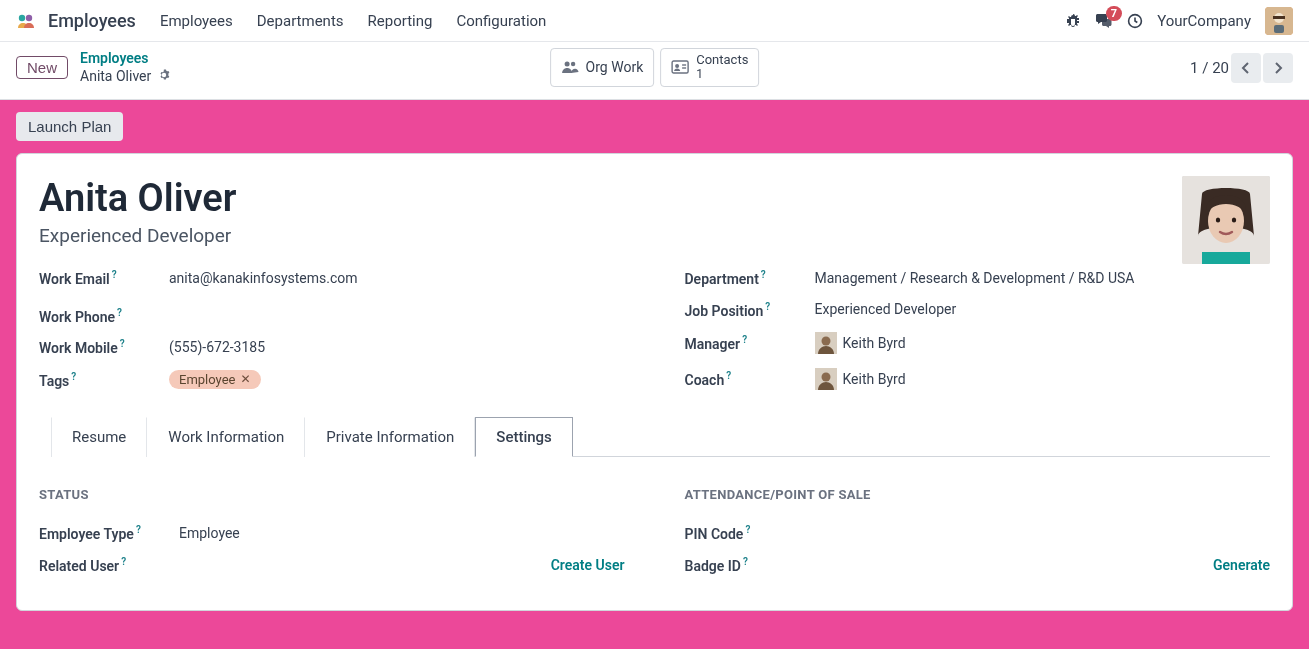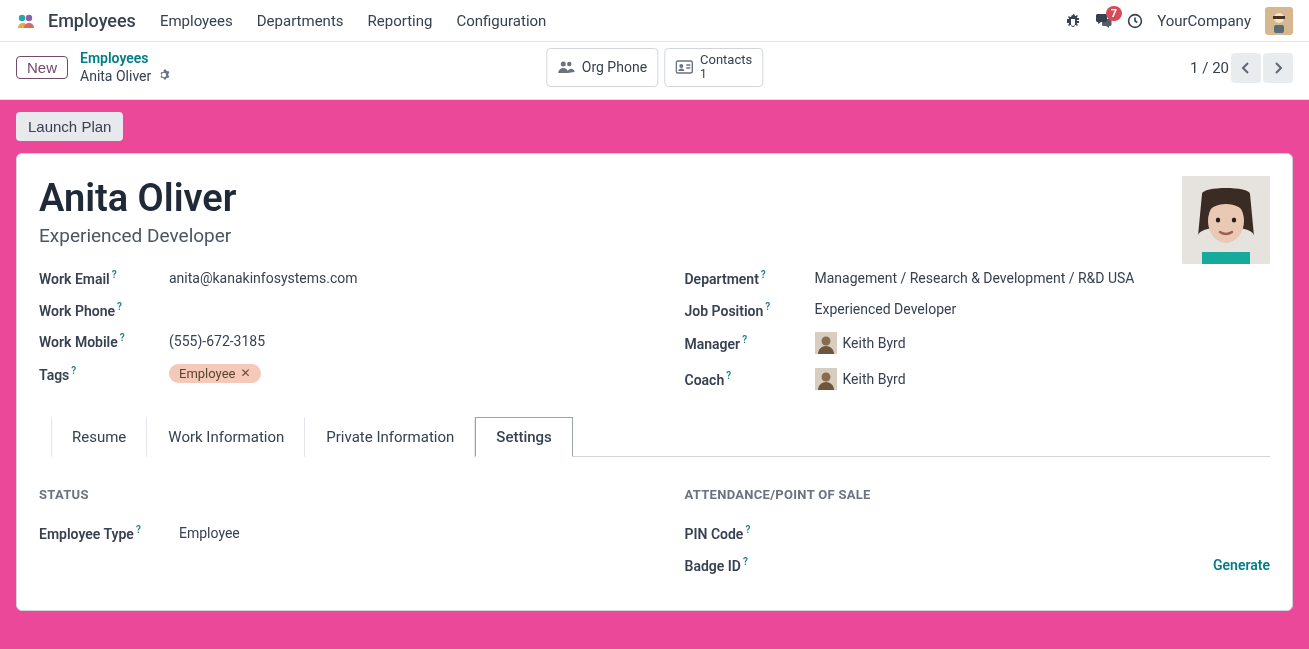--- a/index.html
+++ b/index.html
@@ -386,21 +386,21 @@
   <div class="center-group">
     <div class="stat-btn">
       <span class="stat-icon">
         <svg width="18" height="14" viewBox="0 0 18 14" fill="currentColor">
             <circle cx="6" cy="4" r="2.5"></circle>
             <circle cx="12" cy="4" r="2.2"></circle>
             <path d="M1 13c0-2.8 2.2-5 5-5s5 2.2 5 5"></path>
             <path d="M10 13c0-2.3 1.8-4.2 4-4.2 1.8 0 3.2 1.5 3.4 3.3"></path>
           </svg>
       </span>
-      <span>Org Phone</span>
+      <span>Org Work</span>
     </div>
     <div class="stat-btn">
       <span class="stat-icon">
         <svg width="18" height="14" viewBox="0 0 18 14" fill="none" stroke="currentColor" stroke-width="1.4">
             <rect x="1" y="1" width="16" height="12" rx="1.5"></rect>
             <circle cx="6" cy="6" r="2" fill="currentColor" stroke="none"></circle>
             <path d="M3 11c0-1.5 1.3-2.5 3-2.5s3 1 3 2.5" fill="currentColor" stroke="none"></path>
             <line x1="11" y1="5" x2="15" y2="5"></line>
             <line x1="11" y1="8" x2="15" y2="8"></line>
           </svg>
@@ -451,21 +451,21 @@
       </div>
     </div>
 
     <div class="info-grid">
 
       <div>
         <div class="info-row">
           <span class="info-label"><span>Work Email</span><span class="help-q">?</span></span>
           <span class="info-value">anita@kanakinfosystems.com</span>
         </div>
-        <div class="info-row" style="margin-top:14px">
+        <div class="info-row" style="margin-top:20px">
           <span class="info-label"><span>Work Phone</span><span class="help-q">?</span></span>
         </div>
         <div class="info-row" style="margin-top:14px">
           <span class="info-label"><span>Work Mobile</span><span class="help-q">?</span></span>
           <span class="info-value">(555)-672-3185</span>
         </div>
         <div class="info-row" style="margin-top:14px">
           <span class="info-label"><span>Tags</span><span class="help-q">?</span></span>
           <span class="info-value">
             <span class="tag-chip">
@@ -523,20 +523,27 @@
 
     <div class="tab-content">
       <div>
         <div class="section-heading">STATUS</div>
         <div class="field-row">
           <div class="field-left">
             <span class="info-label"><span>Employee Type</span><span class="help-q">?</span></span>
             <span class="info-value">Employee</span>
           </div>
         </div>
+        <div class="field-row">
+          <div class="field-left">
+            <span class="info-label"><span>Related User</span><span class="help-q">?</span></span>
+            <span class="info-value"></span>
+          </div>
+          <span class="link-btn">Create User</span>
+        </div>
       </div>
       <div>
         <div class="section-heading">ATTENDANCE/POINT OF SALE</div>
         <div class="field-row">
           <div class="field-left">
             <span class="info-label"><span>PIN Code</span><span class="help-q">?</span></span>
             <span class="info-value"></span>
           </div>
         </div>
         <div class="field-row">

